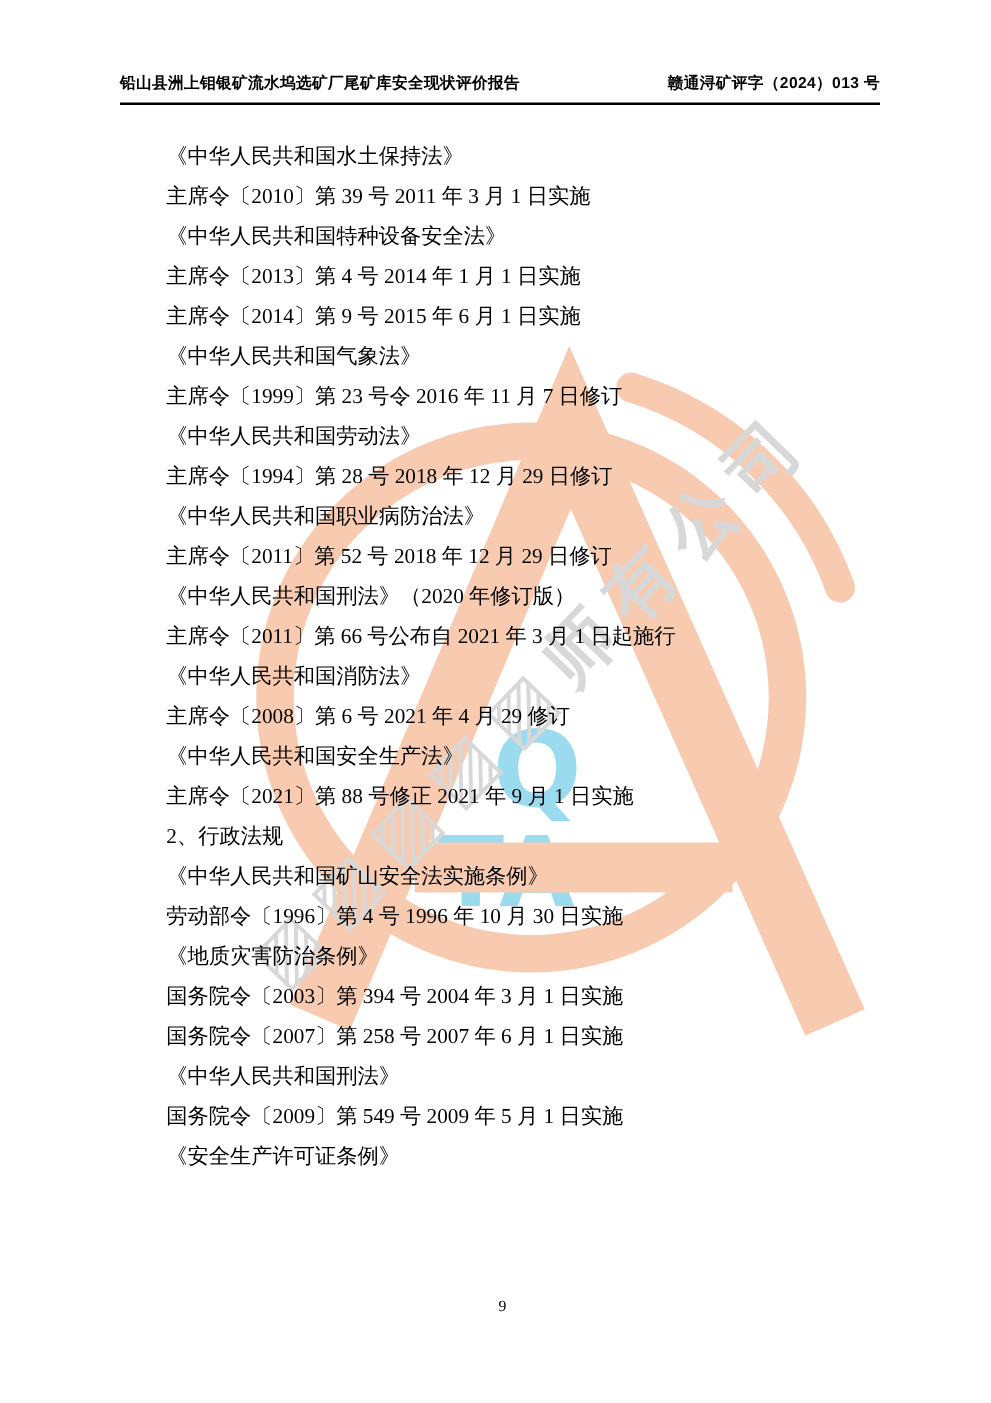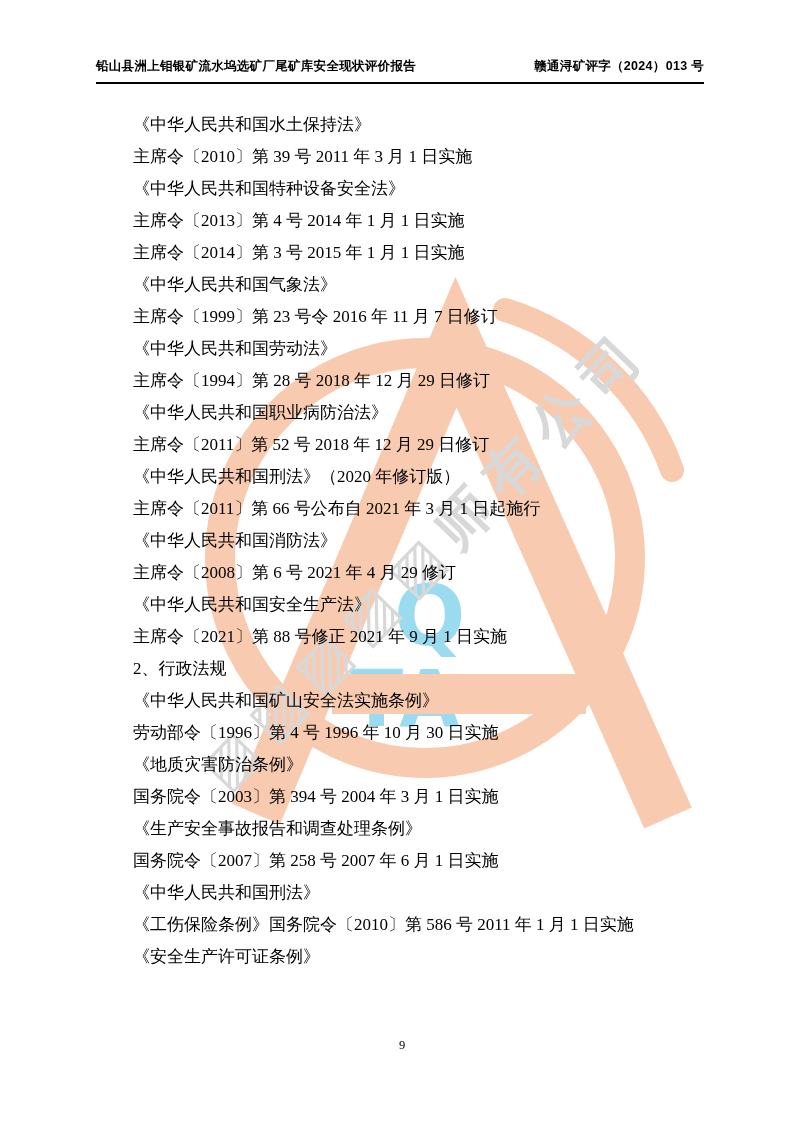--- a/index.html
+++ b/index.html
@@ -56,42 +56,41 @@
   <div class="header">
     <span class="left">铅山县洲上钼银矿流水坞选矿厂尾矿库安全现状评价报告</span>
     <span class="right">赣通浔矿评字（2024）013 号</span>
   </div>
 
   <div class="body">
       <div class="bline">《中华人民共和国水土保持法》</div>
       <div class="bline">主席令〔2010〕第 39 号 2011 年 3 月 1 日实施</div>
       <div class="bline">《中华人民共和国特种设备安全法》</div>
       <div class="bline">主席令〔2013〕第 4 号 2014 年 1 月 1 日实施</div>
-      <div class="bline">主席令〔2014〕第 3 号 2015 年 1 月 1 日实施</div>
+      <div class="bline">主席令〔2014〕第 9 号 2015 年 6 月 1 日实施</div>
       <div class="bline">《中华人民共和国气象法》</div>
       <div class="bline">主席令〔1999〕第 23 号令 2016 年 11 月 7 日修订</div>
       <div class="bline">《中华人民共和国劳动法》</div>
       <div class="bline">主席令〔1994〕第 28 号 2018 年 12 月 29 日修订</div>
       <div class="bline">《中华人民共和国职业病防治法》</div>
       <div class="bline">主席令〔2011〕第 52 号 2018 年 12 月 29 日修订</div>
       <div class="bline">《中华人民共和国刑法》（2020 年修订版）</div>
       <div class="bline">主席令〔2011〕第 66 号公布自 2021 年 3 月 1 日起施行</div>
       <div class="bline">《中华人民共和国消防法》</div>
       <div class="bline">主席令〔2008〕第 6 号 2021 年 4 月 29 修订</div>
       <div class="bline">《中华人民共和国安全生产法》</div>
       <div class="bline">主席令〔2021〕第 88 号修正 2021 年 9 月 1 日实施</div>
       <div class="bline">2、行政法规</div>
       <div class="bline">《中华人民共和国矿山安全法实施条例》</div>
       <div class="bline">劳动部令〔1996〕第 4 号 1996 年 10 月 30 日实施</div>
       <div class="bline">《地质灾害防治条例》</div>
       <div class="bline">国务院令〔2003〕第 394 号 2004 年 3 月 1 日实施</div>
-      <div class="bline">《生产安全事故报告和调查处理条例》</div>
       <div class="bline">国务院令〔2007〕第 258 号 2007 年 6 月 1 日实施</div>
       <div class="bline">《中华人民共和国刑法》</div>
-      <div class="bline">《工伤保险条例》国务院令〔2010〕第 586 号 2011 年 1 月 1 日实施</div>
+      <div class="bline">国务院令〔2009〕第 549 号 2009 年 5 月 1 日实施</div>
       <div class="bline">《安全生产许可证条例》</div>
     </div>
 
   <div class="watermark">
     <span class="wm-blue wm-q">Q</span>
     <span class="wm-blue wm-ta">TA</span>
     <svg width="793" height="1122" viewBox="0 0 793 1122" style="position:absolute;left:0;top:0;">
 
       <circle cx="425" cy="558" r="205" fill="none" stroke="#f8cbb0" stroke-width="30"></circle>
 

